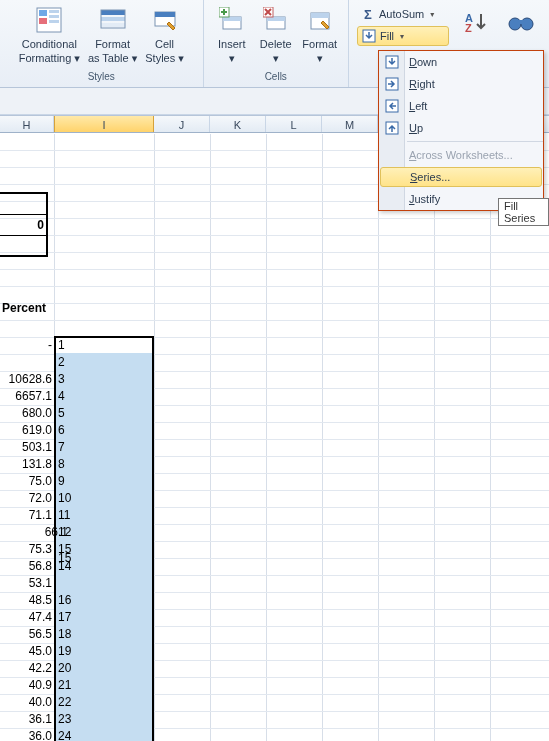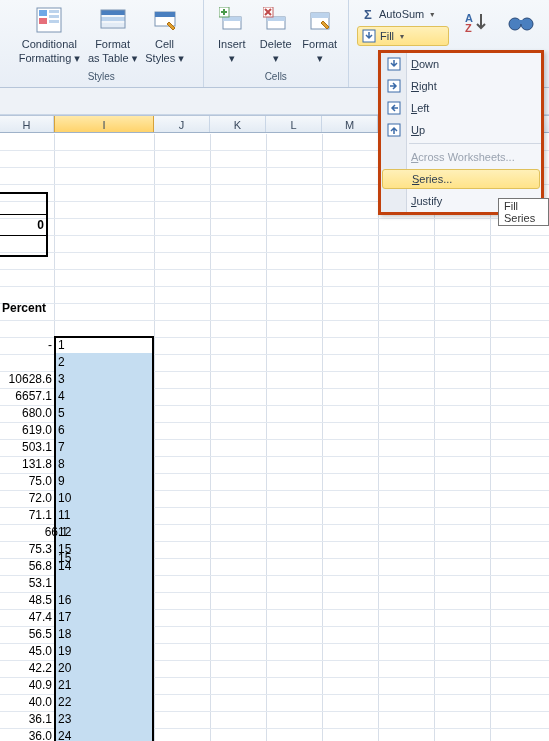--- a/index.html
+++ b/index.html
@@ -85,21 +85,21 @@
   }
   .edit-row .drop-arrow { margin-left: 2px; font-size: 8px; color: #555; }
   .sm-icon { width: 14px; height: 14px; display:flex; align-items:center; justify-content:center; }
   
   .menu {
     position: absolute;
     left: 378px;
     top: 50px;
     width: 166px;
     background: #f4f6fa;
-    border: 3px solid #c2410c;
+    border: 1px solid #c2410c;
     box-shadow: 2px 2px 4px rgba(0,0,0,.2);
     z-index: 20;
   }
   .menu .stripe {
     position: absolute;
     left: 0; top: 0; bottom: 0;
     width: 26px;
     background: #e9edf3;
     border-right: 1px solid #d0d7e2;
   }

